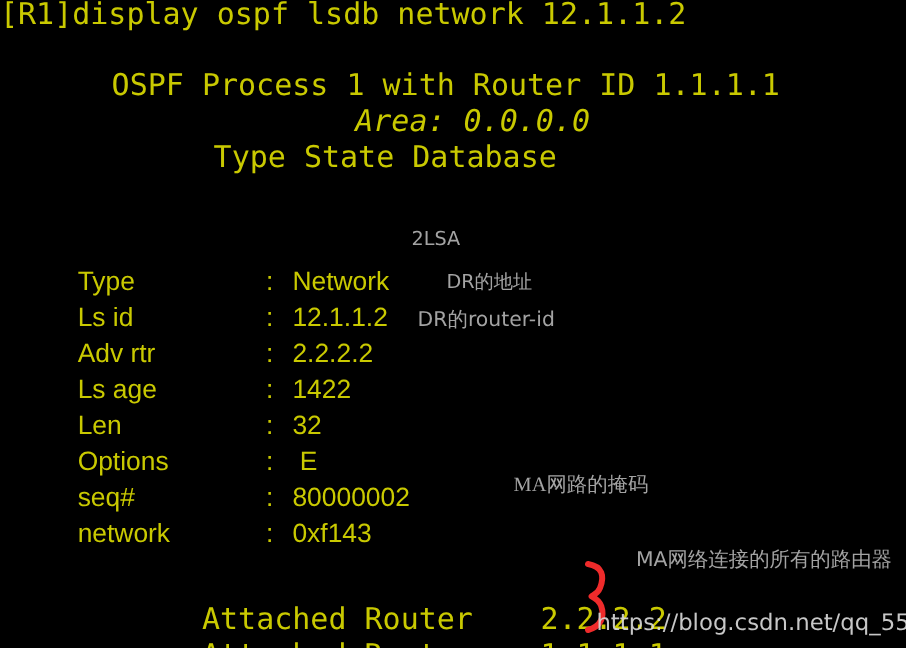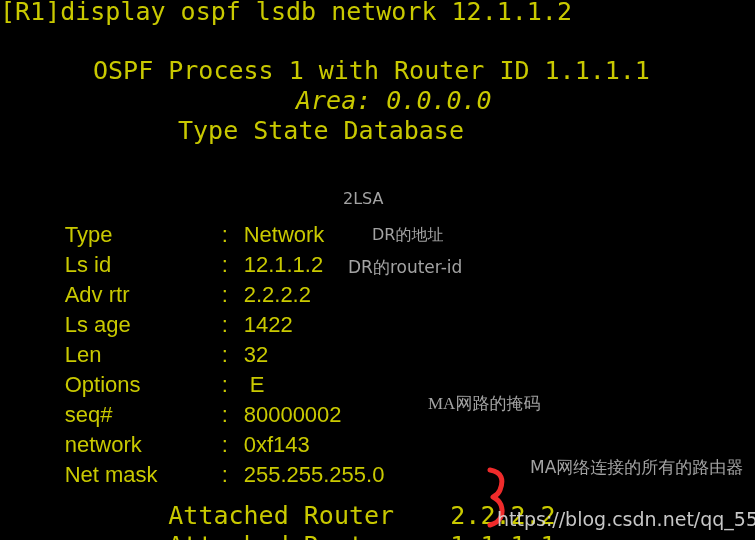--- a/index.html
+++ b/index.html
@@ -167,23 +167,20 @@
     </div>
 
     <div class="lsa-row">
       <span class="lsa-key">seq#</span><span class="lsa-colon">:</span><span class="lsa-val">80000002</span>
     </div>
 
     <div class="lsa-row">
       <span class="lsa-key">network</span><span class="lsa-colon">:</span><span class="lsa-val">0xf143</span>
     </div>
 
-    <div class="lsa-row">
-      <span class="lsa-key">Net mask</span><span class="lsa-colon">:</span><span class="lsa-val">255.255.255.0</span>
-    </div>
 
 
   </div>
 
   <div id="attached-block">
     <div class="att-row">
       <span class="att-label">Attached Router</span><span class="att-val">2.2.2.2</span>
     </div>
     <div class="att-row">
       <span class="att-label">Attached Router</span><span class="att-val">1.1.1.1</span>

